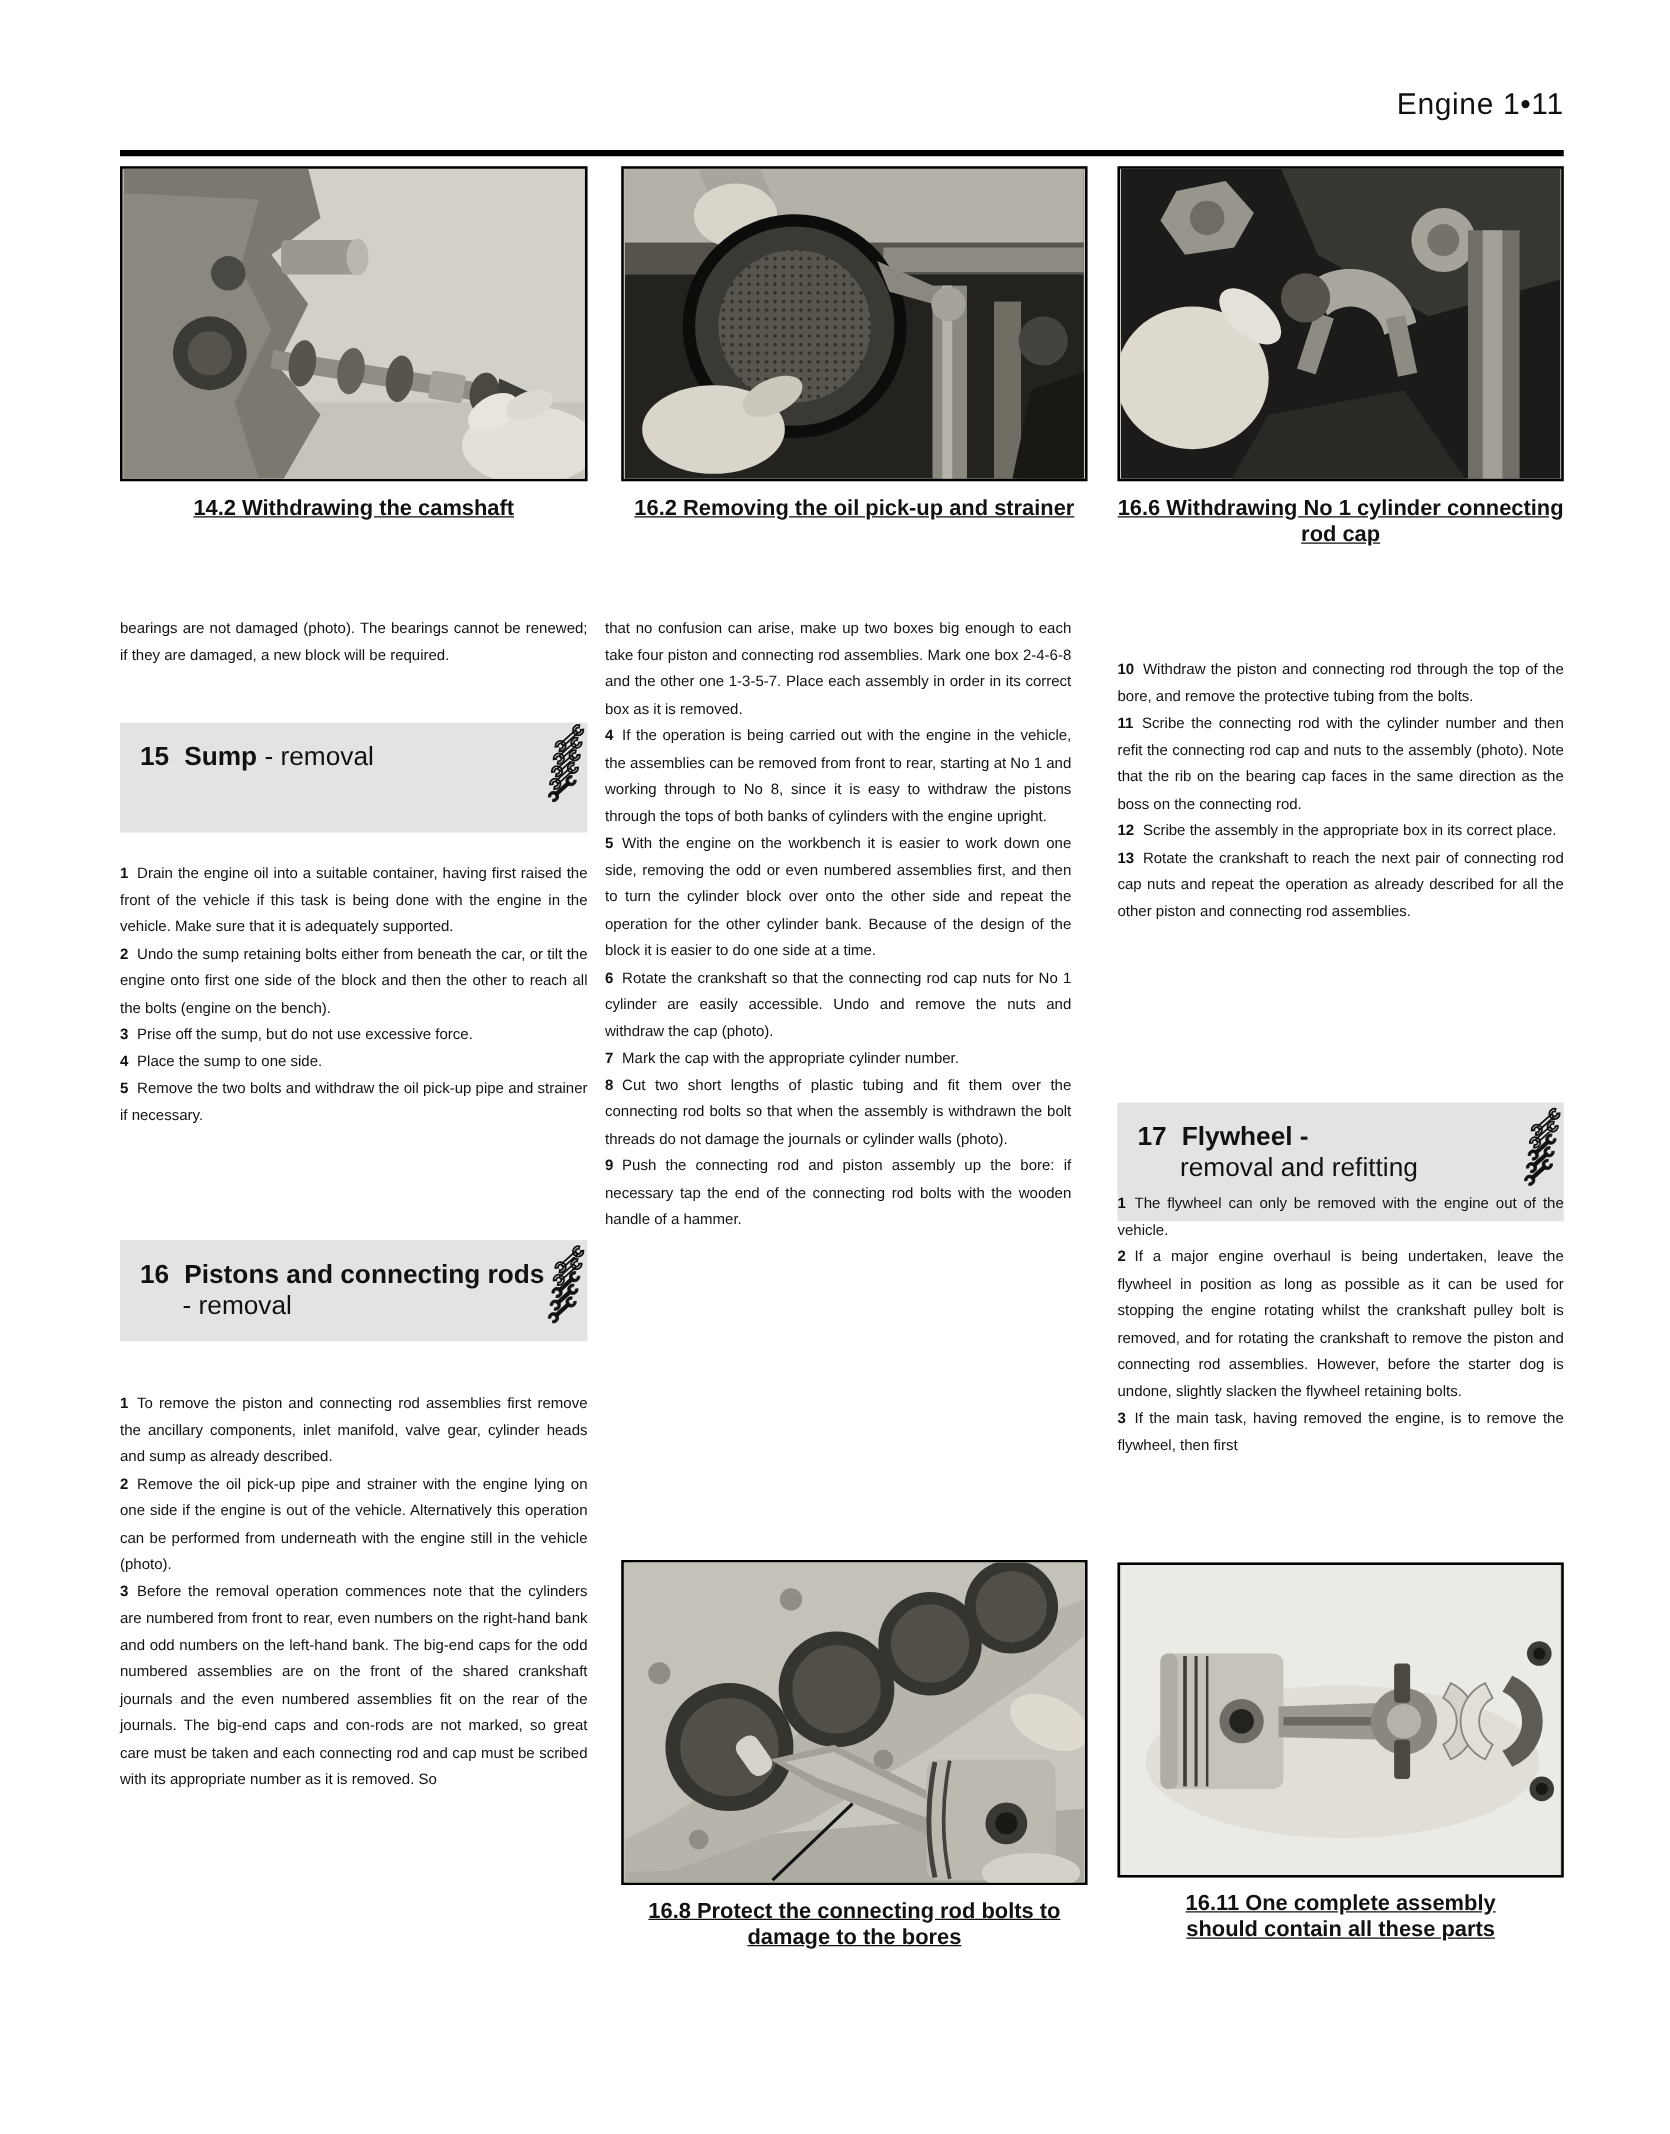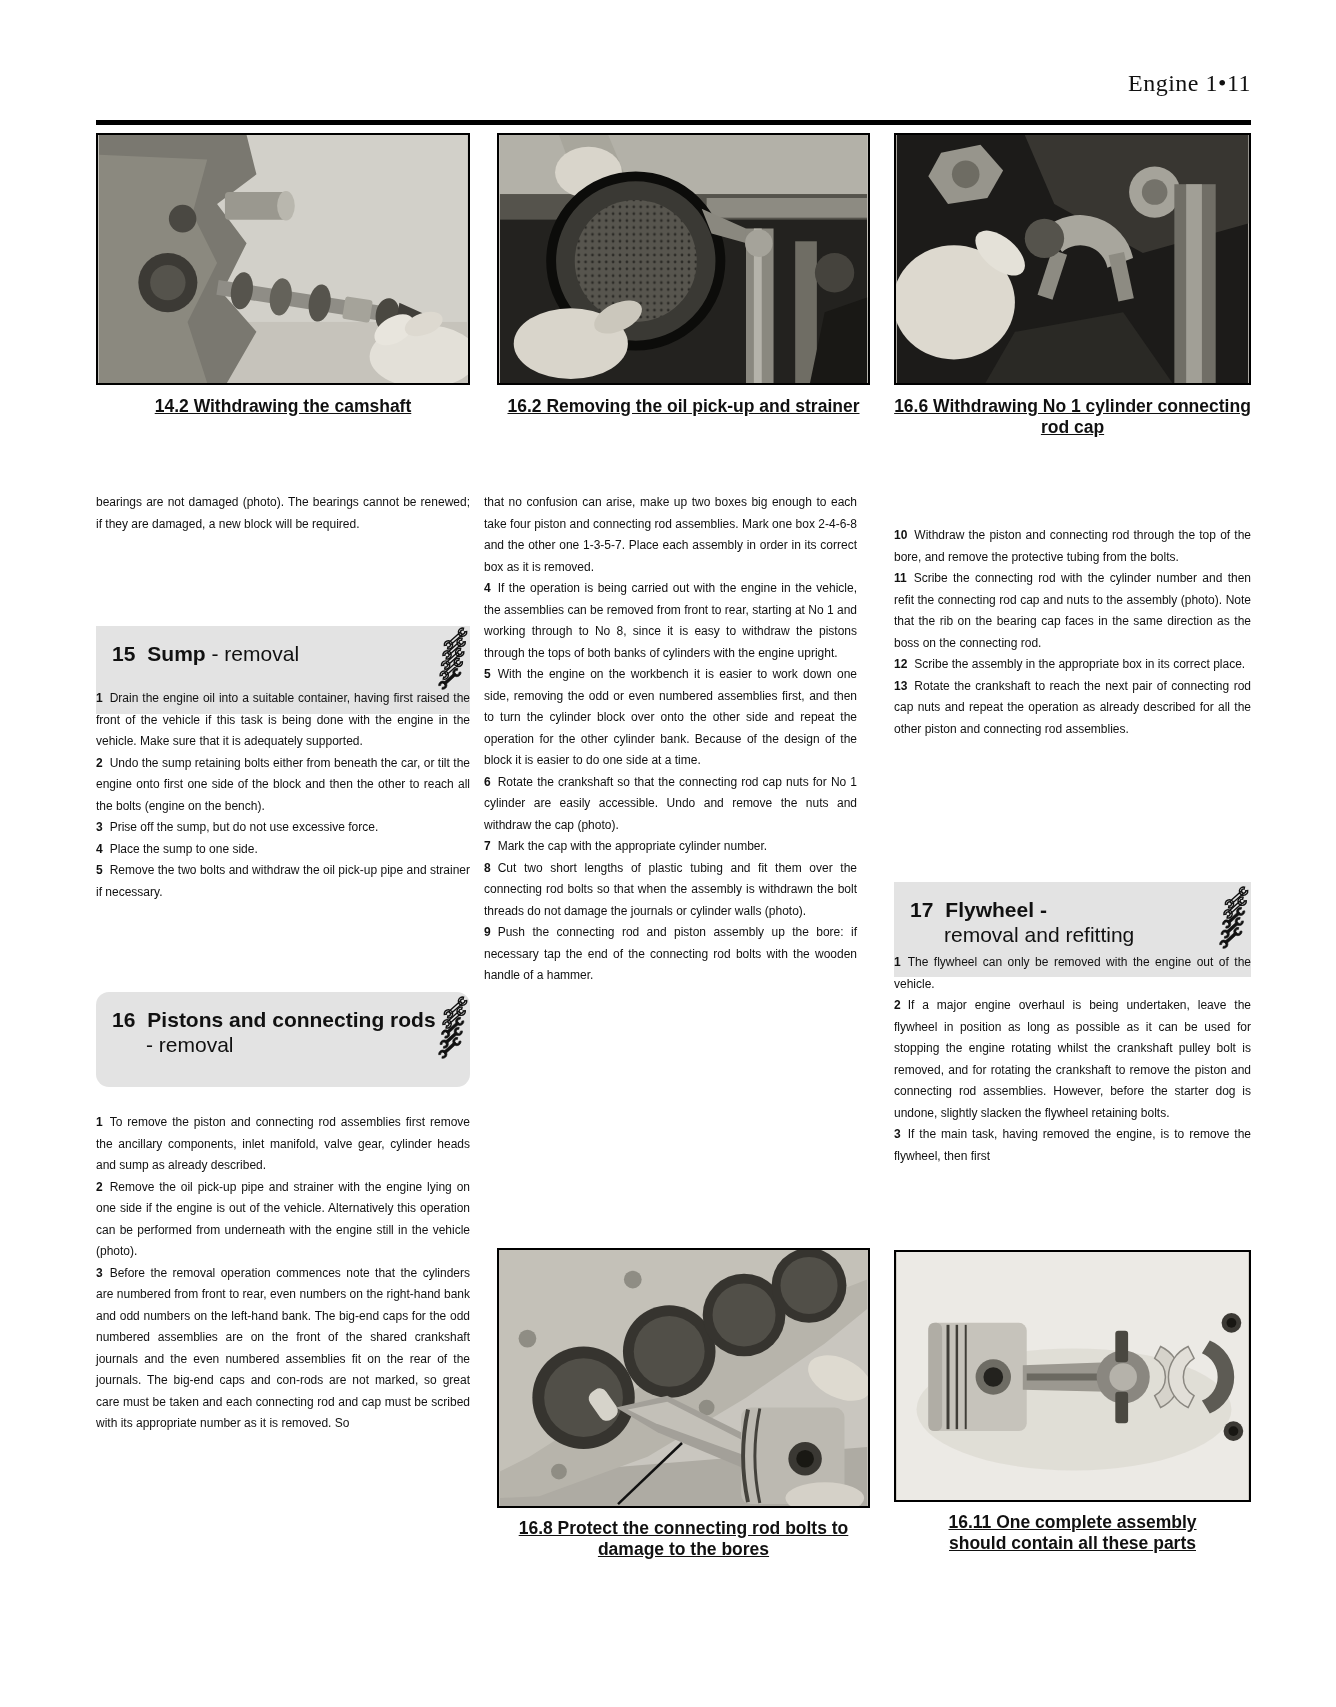--- a/index.html
+++ b/index.html
@@ -32,21 +32,21 @@
                       M1.3,-4 A7,7 0 1 1 1.3,4 L4.1,2 A3.5,3.5 0 1 0 4.1,-2 Z"></path>
     <pattern id="mesh" width="7" height="7" patternUnits="userSpaceOnUse">
       <rect width="7" height="7" fill="#57554e"></rect>
         <circle cx="3" cy="3" r="1.4" fill="#2c2b27"></circle>
     </pattern>
   </defs>
 </svg>
 
 <div class="page">
 
-  <div class="abs hdr" style="top:70px; right:85px;font-family:Liberation Serif, serif;">Engine 1•11</div>
+  <div class="abs hdr" style="top:70px; right:85px;">Engine 1•11</div>
   <div class="abs rule" style="left:96px; top:120px; width:1155px;"></div>
 
   <div class="abs photo" style="left:96px; top:133px; width:374px; height:252px;">
     <svg viewBox="0 0 374 252" width="370" height="248">
       <rect width="374" height="252" fill="#d2d0c9"></rect>
       <rect y="190" width="374" height="62" fill="#c6c3bb"></rect>
       <path d="M0,0 L150,0 L160,40 L120,70 L150,110 L125,160 L160,200 L130,252 L0,252 Z" fill="#7a7870"></path>
       <path d="M0,20 L110,25 L95,80 L120,130 L90,190 L110,252 L0,252 Z" fill="#8b897f"></path>
       <circle cx="70" cy="150" r="30" fill="#3c3a35"></circle>
         <circle cx="70" cy="150" r="18" fill="#55534c"></circle>
@@ -112,42 +112,42 @@
   </div>
 
   <div class="abs caption" style="left:96px; top:396px; width:374px;">14.2 Withdrawing the camshaft</div>
   <div class="abs caption" style="left:497px; top:396px; width:373px;">16.2 Removing the oil pick-up and strainer</div>
   <div class="abs caption" style="left:894px; top:396px; width:357px;">16.6 Withdrawing No 1 cylinder connecting rod cap</div>
 
   <div class="abs body-text" style="left:96px; top:492px; width:374px;">
     <p>bearings are not damaged (photo). The bearings cannot be renewed; if they are damaged, a new block will be required.</p>
   </div>
 
-  <div class="abs secbox" style="left:96px; top:578px; width:374px; height:88px;margin-top:48px;">
+  <div class="abs secbox" style="left:96px; top:578px; width:374px; height:88px;">
     <div class="sec-text">
       <b class="num">15</b><b>Sump</b><span> - removal</span>
     </div>
     <svg class="spanners" width="38" height="72" viewBox="0 0 64 120">
       <use href="#spw" class="sp-o" transform="translate(36,24) rotate(-42)"></use>
       <use href="#spw" class="sp-o" transform="translate(33.6,41) rotate(-42)"></use>
       <use href="#spw" class="sp-o" transform="translate(31.2,58) rotate(-42)"></use>
       <use href="#spw" class="sp-o" transform="translate(28.8,75) rotate(-42)"></use>
       <use href="#spw" class="sp-f" transform="translate(26.4,92) rotate(-42)"></use>
     </svg>
   </div>
 
   <div class="abs body-text" style="left:96px; top:688px; width:374px;">
     <p><b class="pn">1</b><span>Drain the engine oil into a suitable container, having first raised the front of the vehicle if this task is being done with the engine in the vehicle. Make sure that it is adequately supported.</span></p>
     <p><b class="pn">2</b><span>Undo the sump retaining bolts either from beneath the car, or tilt the engine onto first one side of the block and then the other to reach all the bolts (engine on the bench).</span></p>
     <p><b class="pn">3</b><span>Prise off the sump, but do not use excessive force.</span></p>
     <p><b class="pn">4</b><span>Place the sump to one side.</span></p>
     <p><b class="pn">5</b><span>Remove the two bolts and withdraw the oil pick-up pipe and strainer if necessary.</span></p>
   </div>
 
-  <div class="abs secbox" style="left:96px; top:992px; width:374px; height:95px;border-radius:13px;">
+  <div class="abs secbox" style="left:96px; top:992px; width:374px; height:81px;">
     <div class="sec-text">
       <div><b class="num">16</b><b>Pistons and connecting rods</b></div>
       <div class="sec-line2">- removal</div>
     </div>
     <svg class="spanners" width="38" height="78" viewBox="0 0 64 120">
       <use href="#spw" class="sp-o" transform="translate(36,24) rotate(-42)"></use>
       <use href="#spw" class="sp-o" transform="translate(33.6,41) rotate(-42)"></use>
       <use href="#spw" class="sp-f" transform="translate(31.2,58) rotate(-42)"></use>
       <use href="#spw" class="sp-f" transform="translate(28.8,75) rotate(-42)"></use>
       <use href="#spw" class="sp-f" transform="translate(26.4,92) rotate(-42)"></use>

